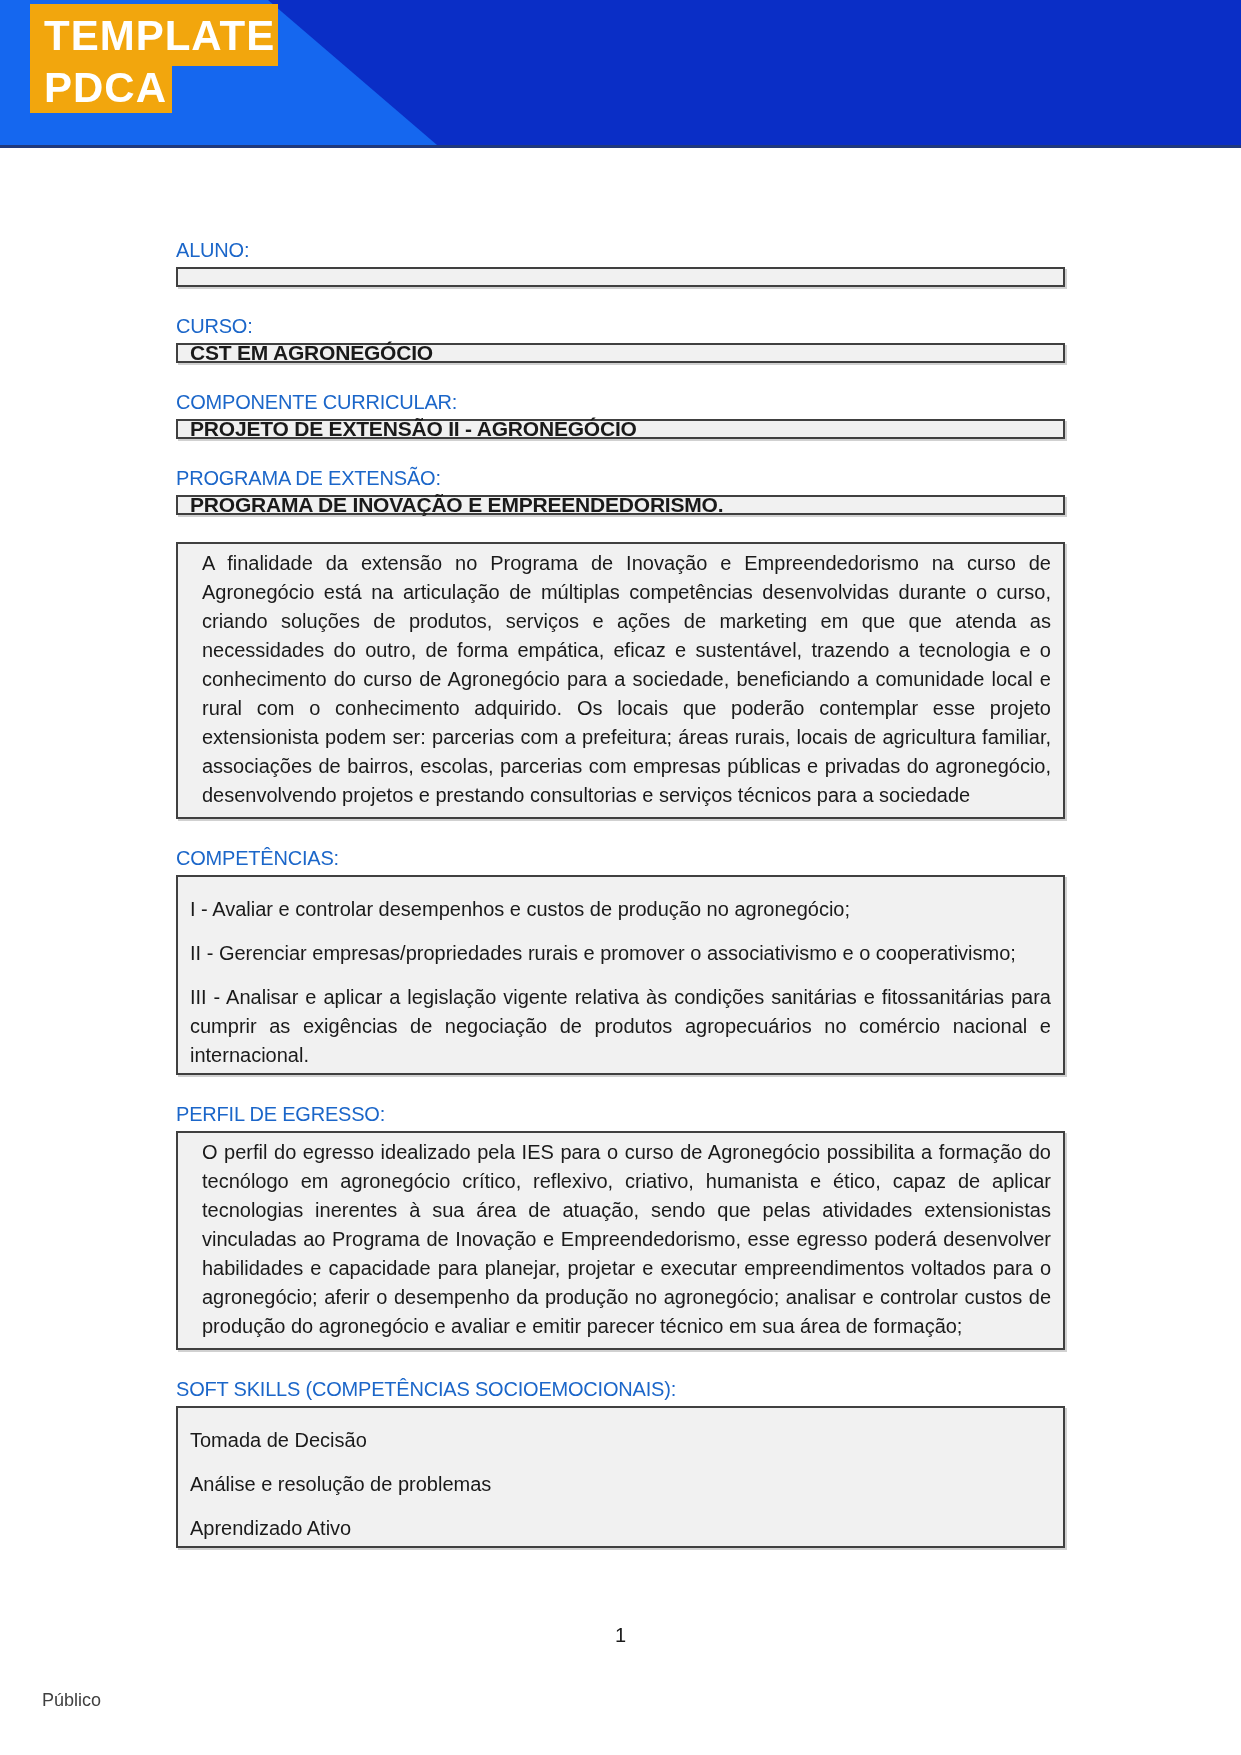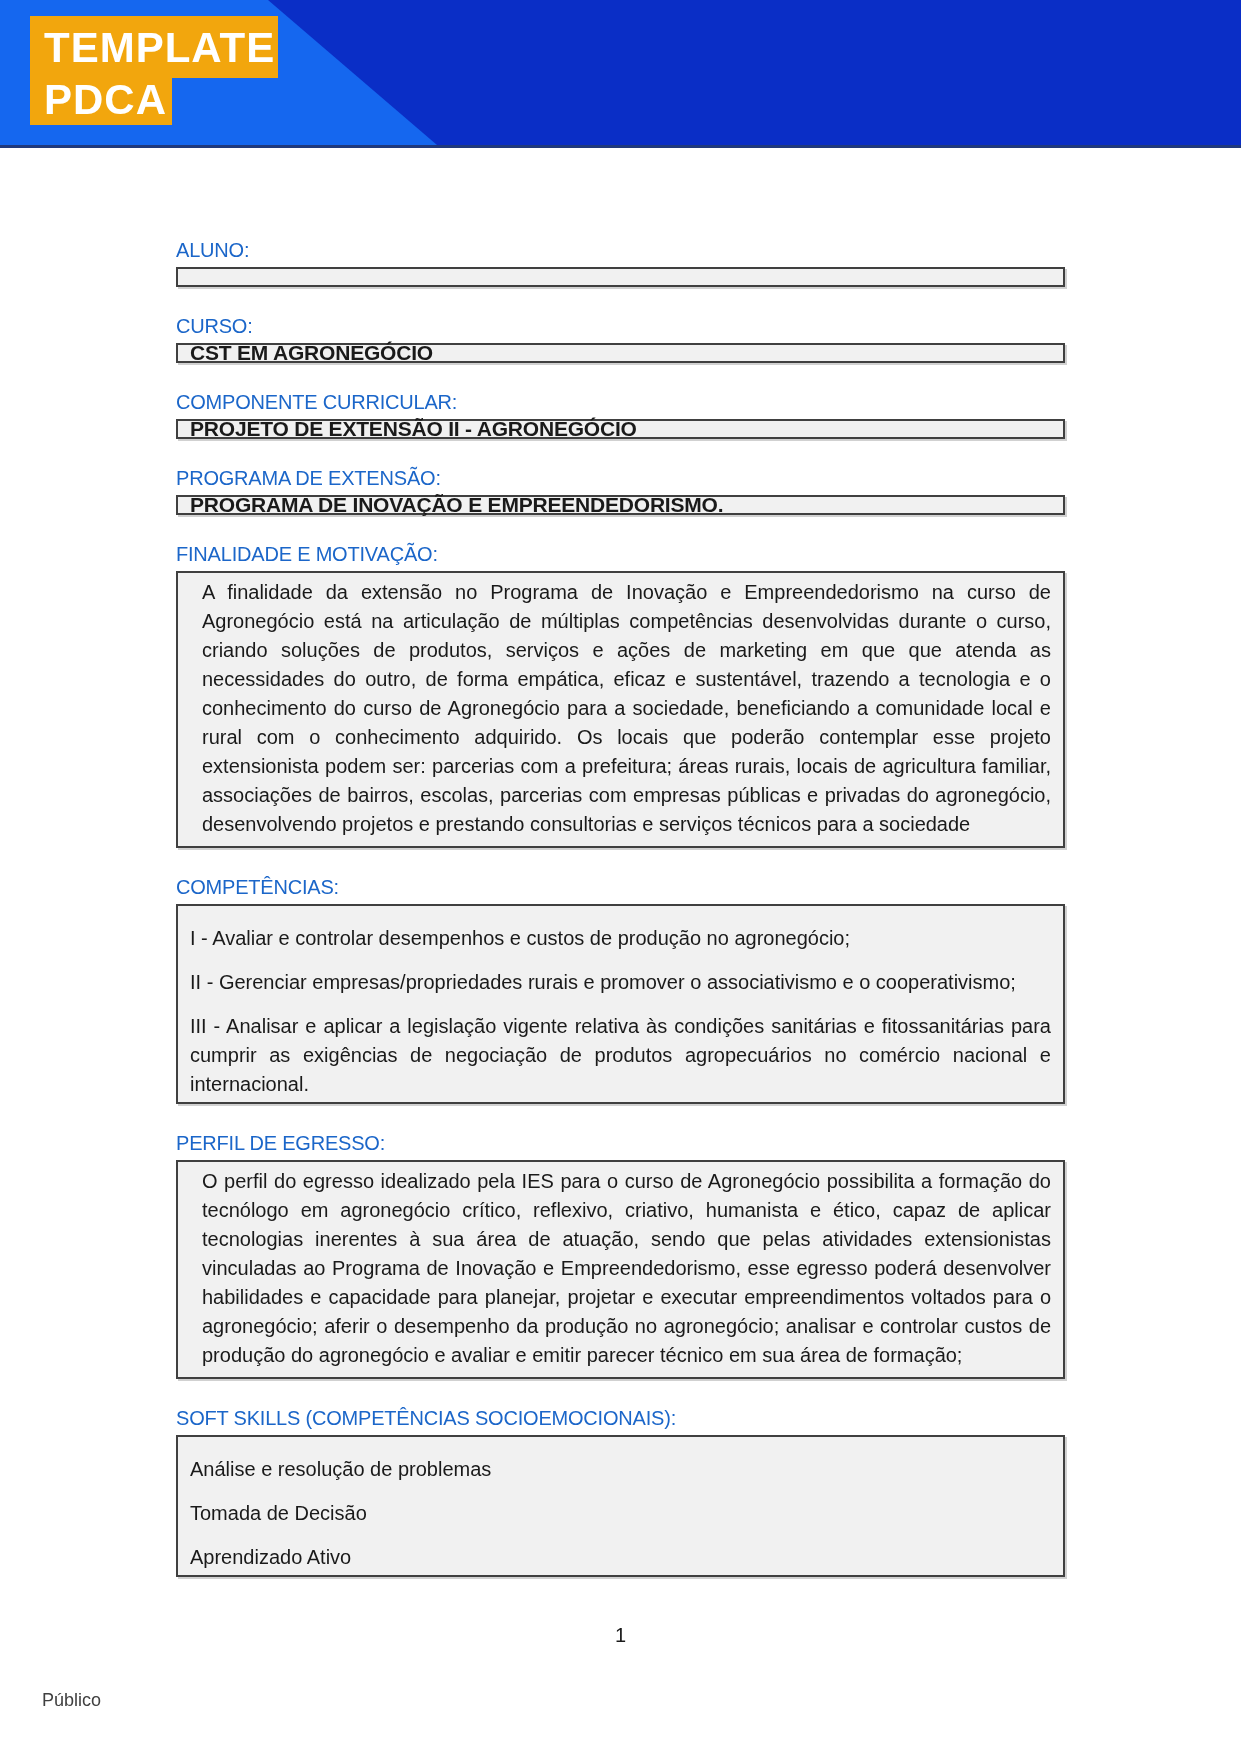--- a/index.html
+++ b/index.html
@@ -17,21 +17,21 @@
     position:relative;
     height:145px;
     background:#1567ef;
     border-bottom:3px solid #20397c;
   }
   .banner-dark {
     position:absolute; inset:0;
     background:#0a2ec6;
     clip-path:polygon(268px 0, 100% 0, 100% 100%, 437px 100%);
   }
-  .logo { position:absolute; top:16px; left:30px; z-index:2; color:#ffffff; }
+  .logo { position:absolute; top:4px; left:30px; z-index:2; color:#ffffff; }
   .logo-top {
     width:248px; height:62px; box-sizing:border-box;
     background:#f2a60d; padding-left:14px;
     font-size:42px; font-weight:600; letter-spacing:1px; line-height:64px;
   }
   .logo-bottom {
     width:142px; height:47px; box-sizing:border-box;
     background:#f2a60d; padding-left:14px;
     font-size:42px; font-weight:600; letter-spacing:1px; line-height:44px;
   }
@@ -107,43 +107,42 @@
     </div>
 
     <div class="field">
       <div class="label">PROGRAMA DE EXTENSÃO:</div>
       <div class="box value-box bold-value">
         <span>PROGRAMA DE INOVAÇÃO E EMPREENDEDORISMO.</span>
       </div>
     </div>
 
     <div class="field">
-      <div class="label">FINALIDADE E MOTIVAÇÃO:</div>
       <div class="box para">A finalidade da extensão no Programa de Inovação e Empreendedorismo na curso de Agronegócio está na articulação de múltiplas competências desenvolvidas durante o curso, criando soluções de produtos, serviços e ações de marketing em que que atenda as necessidades do outro, de forma empática, eficaz e sustentável, trazendo a tecnologia e o conhecimento do curso de Agronegócio para a sociedade, beneficiando a comunidade local e rural com o conhecimento adquirido. Os locais que poderão contemplar esse projeto extensionista podem ser: parcerias com a prefeitura; áreas rurais, locais de agricultura familiar, associações de bairros, escolas, parcerias com empresas públicas e privadas do agronegócio, desenvolvendo projetos e prestando consultorias e serviços técnicos para a sociedade</div>
     </div>
 
     <div class="field">
       <div class="label">COMPETÊNCIAS:</div>
       <div class="box">
         <div class="line">I - Avaliar e controlar desempenhos e custos de produção no agronegócio;</div>
         <div class="line">II - Gerenciar empresas/propriedades rurais e promover o associativismo e o cooperativismo;</div>
         <div class="line">III - Analisar e aplicar a legislação vigente relativa às condições sanitárias e fitossanitárias para cumprir as exigências de negociação de produtos agropecuários no comércio nacional e internacional.</div>
       </div>
     </div>
 
     <div class="field">
       <div class="label">PERFIL DE EGRESSO:</div>
       <div class="box para">O perfil do egresso idealizado pela IES para o curso de Agronegócio possibilita a formação do tecnólogo em agronegócio crítico, reflexivo, criativo, humanista e ético, capaz de aplicar tecnologias inerentes à sua área de atuação, sendo que pelas atividades extensionistas vinculadas ao Programa de Inovação e Empreendedorismo, esse egresso poderá desenvolver habilidades e capacidade para planejar, projetar e executar empreendimentos voltados para o agronegócio; aferir o desempenho da produção no agronegócio; analisar e controlar custos de produção do agronegócio e avaliar e emitir parecer técnico em sua área de formação;</div>
     </div>
 
     <div class="field">
       <div class="label">SOFT SKILLS (COMPETÊNCIAS SOCIOEMOCIONAIS):</div>
       <div class="box">
+        <div class="line">Tomada de Decisão</div>
         <div class="line">Análise e resolução de problemas</div>
-        <div class="line">Tomada de Decisão</div>
         <div class="line">Aprendizado Ativo</div>
       </div>
     </div>
 
   </main>
 
   <div class="page-number">1</div>
   <div class="classification">Público</div>
 
 </div>

